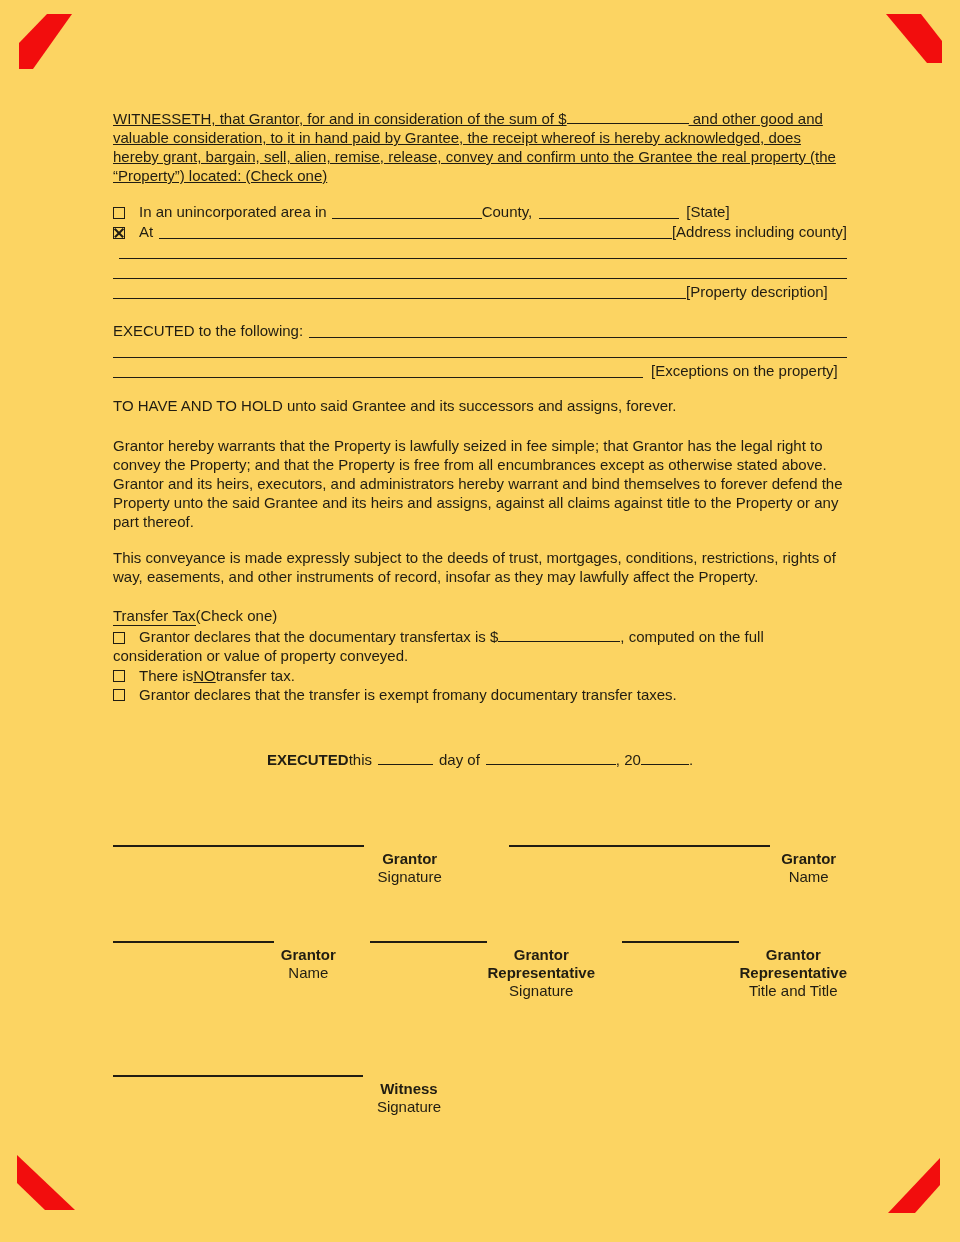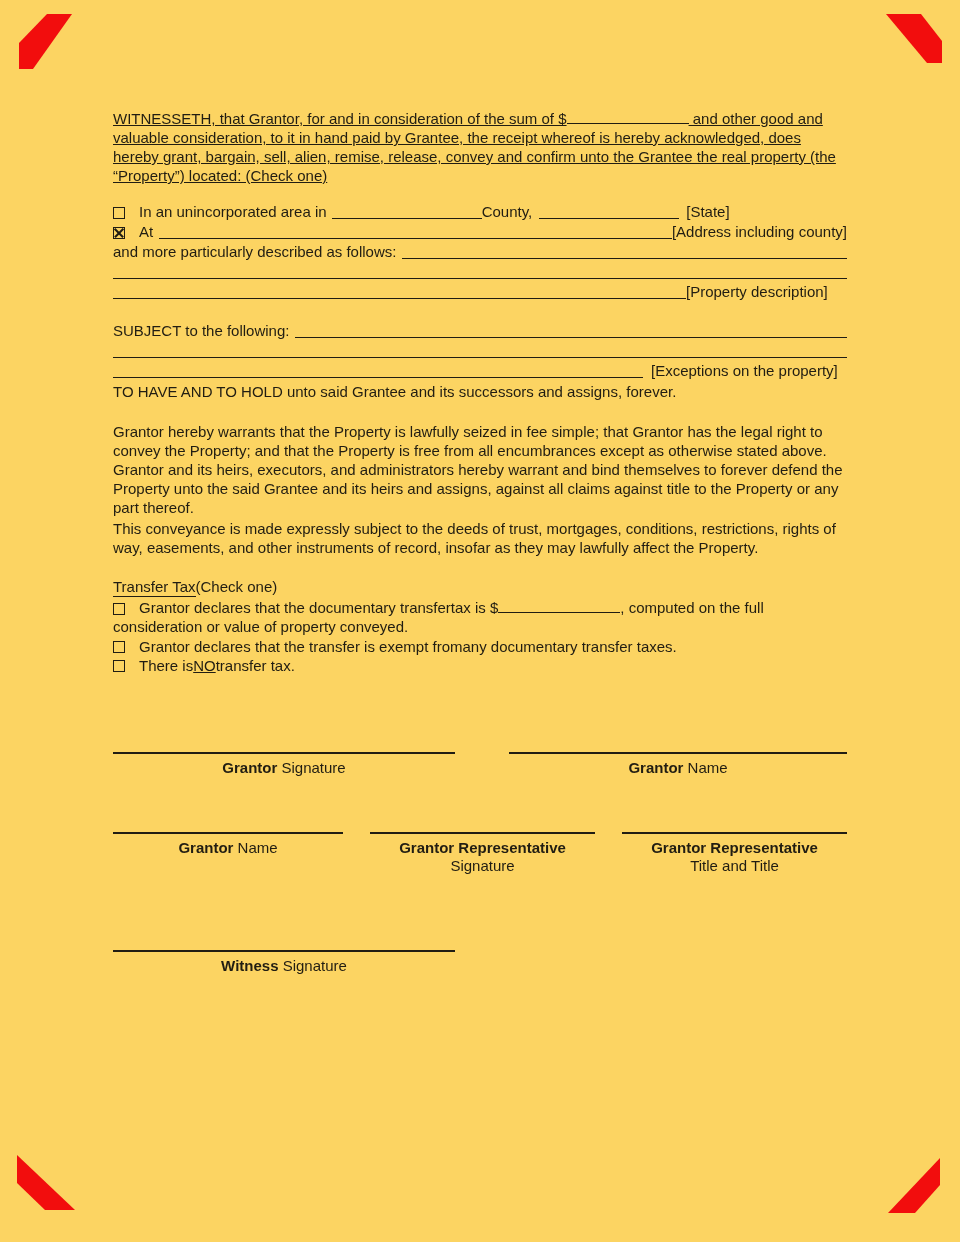--- a/index.html
+++ b/index.html
@@ -62,21 +62,21 @@
 
   .executed{
     margin-top:44px;
     text-align:center;
     line-height:19px;
   }
   .executed b{font-weight:bold;}
   .executed .blank{vertical-align:baseline;}
 
   .sigrow{display:flex;justify-content:space-between;}
-  .sigcol{display:flex;flex-direction:column;}
+  .sigcol{display:flex;flex-direction:row;}
   .sigline{border-top:2px solid var(--text);width:100%;height:0;}
   .siglabel{
     text-align:center;margin-top:5px;line-height:18px;
   }
   .siglabel b{font-weight:bold;}
   .siglabel .stack{display:block;}
 </style>
 </head>
 <body>
 
@@ -109,60 +109,60 @@
     </div>
 
     <div class="fillrow">
       <span class="checkbox checked"></span>
       <span>At</span>
       <span class="blank grow" style="margin-left:6px"></span>
       <span>[Address including county]</span>
     </div>
 
     <div class="fillrow">
-      <span>and more particularly described as follows:</span>
       <span class="blank grow" style="margin-left:6px"></span>
     </div>
 
     <div class="fillrow">
       <span class="blank grow"></span>
     </div>
 
     <div class="fillrow">
       <span class="blank" style="width:573px"></span>
       <span style="margin-left:0">[Property description]</span>
     </div>
 
     <div class="fillrow" style="margin-top:19px">
-      <span>SUBJECT to the following:</span>
+      <span>EXECUTED to the following:</span>
       <span class="blank grow" style="margin-left:6px"></span>
     </div>
 
     <div class="fillrow">
       <span class="blank grow"></span>
     </div>
 
     <div class="fillrow">
       <span class="blank" style="width:530px"></span>
       <span style="margin-left:8px">[Exceptions on the property]</span>
     </div>
 
-    <p class="sec" style="margin-top:1px">TO HAVE AND TO HOLD unto said Grantee and its successors and assigns, forever.</p>
+    <p class="sec" style="margin-top:15px">TO HAVE AND TO HOLD unto said Grantee and its successors and assigns, forever.</p>
 
     <p class="sec" style="margin-top:21px">Grantor hereby warrants that the Property is lawfully seized in fee simple; that Grantor has the legal right to convey the Property; and that the Property is free from all encumbrances except as otherwise stated above. Grantor and its heirs, executors, and administrators hereby warrant and bind themselves to forever defend the Property unto the said Grantee and its heirs and assigns, against all claims against title to the Property or any part thereof.</p>
 
-    <p class="sec" style="margin-top:2px">This conveyance is made expressly subject to the deeds of trust, mortgages, conditions, restrictions, rights of way, easements, and other instruments of record, insofar as they may lawfully affect the Property.</p>
+    <p class="sec" style="margin-top:17px">This conveyance is made expressly subject to the deeds of trust, mortgages, conditions, restrictions, rights of way, easements, and other instruments of record, insofar as they may lawfully affect the Property.</p>
 
     <div class="sec" style="margin-top:20px;line-height:19.5px">
       <div><span class="u">Transfer Tax</span><span>(Check one)</span></div>
       <div class="para" style="line-height:19.5px"><span class="checkbox"></span><span>Grantor declares that the documentary transfertax is $</span><span class="blank" style="width:122px"></span><span>, computed on the full consideration or value of property conveyed.</span></div>
+      <div><span class="checkbox"></span><span>There is</span><span class="uno">NO</span><span>transfer tax.</span></div>
       <div><span class="checkbox"></span><span>Grantor declares that the transfer is exempt fromany documentary transfer taxes.</span></div>
-      <div><span class="checkbox"></span><span>There is</span><span class="uno">NO</span><span>transfer tax.</span></div>
     </div>
 
+    <div class="executed"><b>EXECUTED</b><span>this</span><span class="blank" style="width:55px;margin:0 6px"></span><span>day of</span><span class="blank" style="width:130px;margin-left:6px"></span><span>, 20</span><span class="blank" style="width:48px"></span><span>.</span></div>
 
     <div class="sigrow" style="margin-top:76px">
       <div class="sigcol" style="width:342px">
         <div class="sigline"></div>
         <div class="siglabel"><b>Grantor</b> <span>Signature</span></div>
       </div>
       <div class="sigcol" style="width:338px">
         <div class="sigline"></div>
         <div class="siglabel"><b>Grantor</b> <span>Name</span></div>
       </div>

